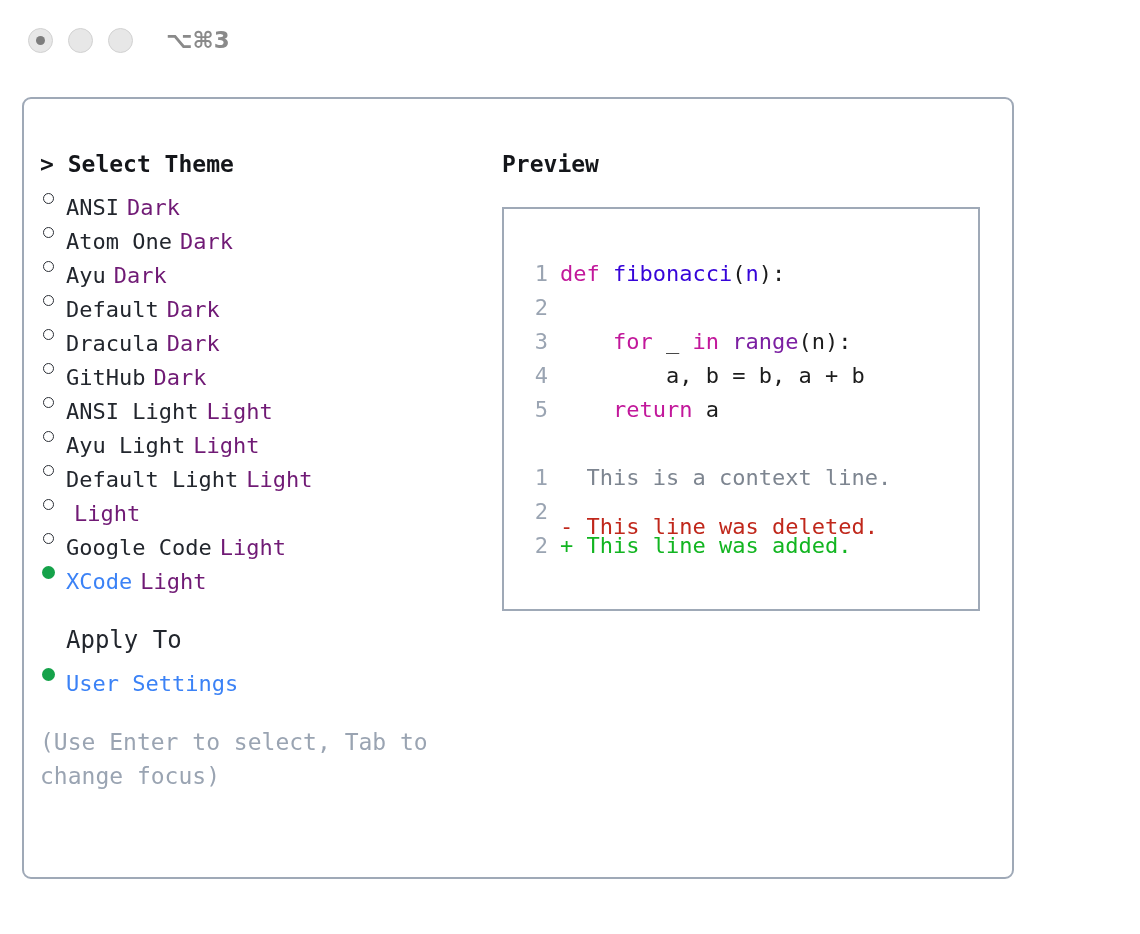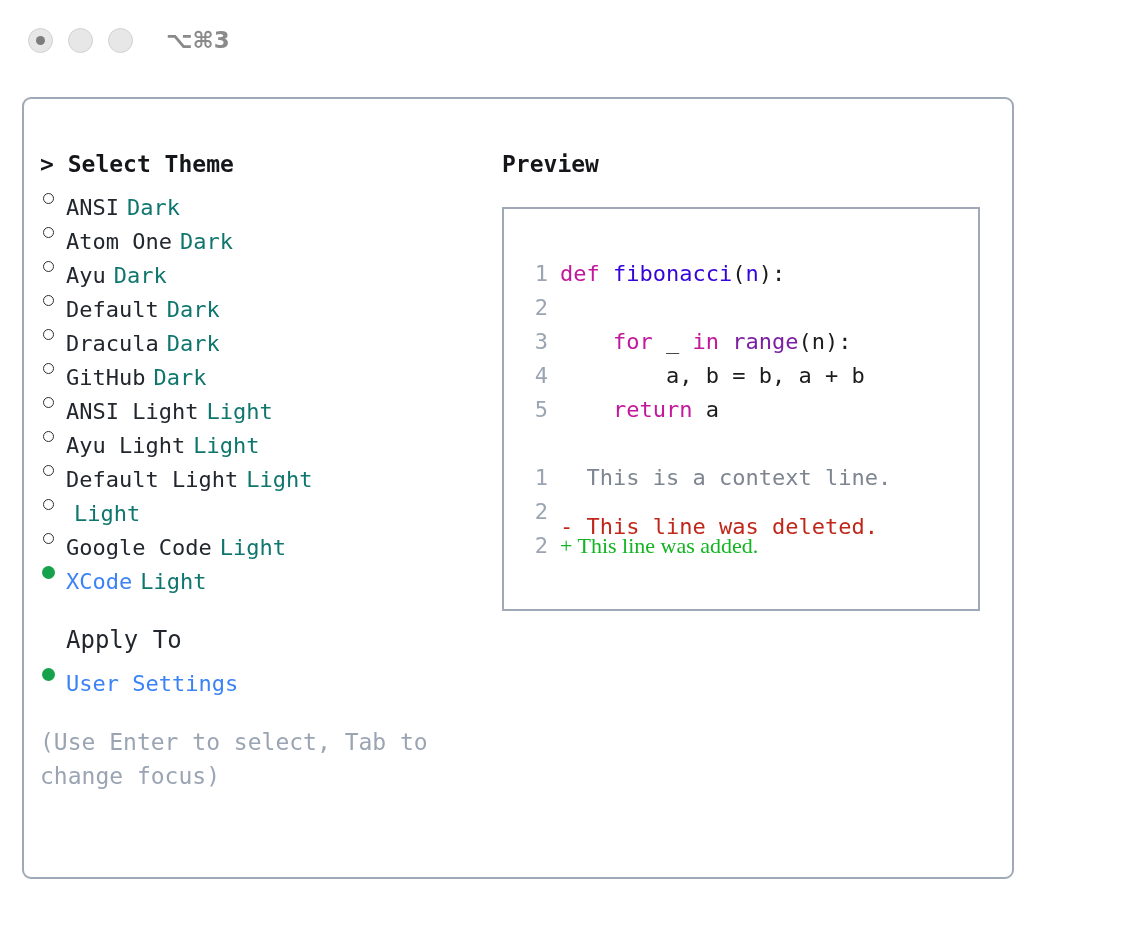--- a/index.html
+++ b/index.html
@@ -94,21 +94,21 @@
   }
   .marker .filled {
     position: absolute;
     left: 2px; top: 11px;
     width: 13px; height: 13px;
     border-radius: 50%;
     background: #15a24a;
   }
   .opt-name { color: #22262d; }
   .opt-row.selected .opt-name { color: #3b82f6; }
-  .opt-tag { color: #0f766e; margin-left: 8px; }
+  .opt-tag { color: #701a75; margin-left: 8px; }
   .spacer-row { height: 34px; }
 
   .apply-head {
     font-size: 24px;
     color: #22262d;
     line-height: 34px;
     padding-left: 26px;
     white-space: pre;
   }
   .hint {
@@ -159,21 +159,21 @@
   .tok-kw   { color: #c2189b; }
   .tok-fn   { color: #3604d9; }
   .tok-num  { color: #3604d9; }
   .tok-var  { color: #3604d9; }
   .tok-pun  { color: #1c1c1c; }
   .tok-plain{ color: #1c1c1c; }
   .tok-builtin { color: #7b1fa2; }
 
   .diff-ctx { color: #7d8590; }
   .diff-del { color: #c0271b; margin-top: 15px; }
-  .diff-add { color: #12b521; font-family: Liberation Serif, serif; }
+  .diff-add { color: #12b521; }
 </style>
 </head>
 <body>
 
 <div id="app">
 
   <div class="chrome">
     <div class="dot">
       <span class="inner"></span>
     </div>

